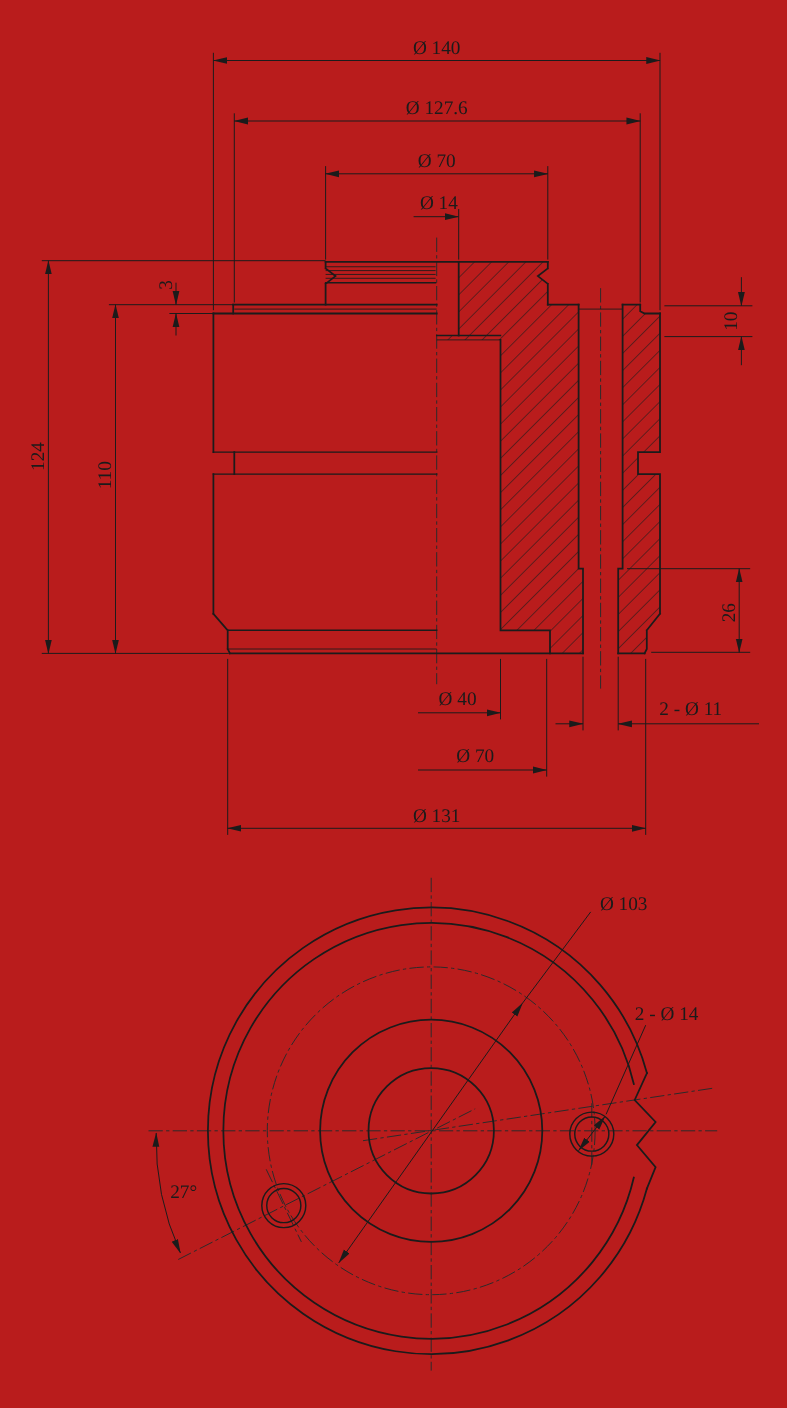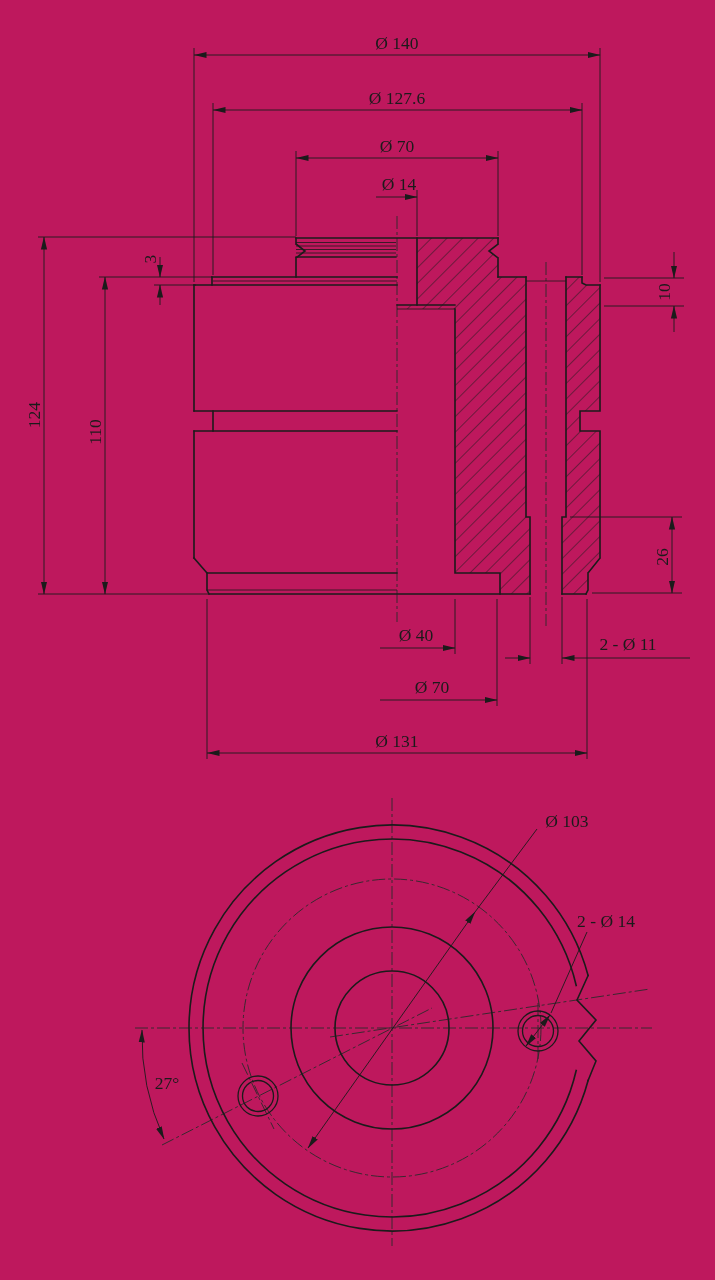--- a/index.html
+++ b/index.html
@@ -1,17 +1,17 @@
 <!DOCTYPE html>
 <html><head>
 <meta charset="utf-8">
 <style>
   html,body{margin:0;padding:0;background:#ffffff;}
   body{width:715px;height:1280px;font-family:"Liberation Serif", serif;}
-  #stage{width:715px;height:1280px;position:relative;background:#be185d;}
+  #stage{width:715px;height:1280px;position:relative;background:#b91c1c;}
   svg{display:block;}
   text{font-family:"Liberation Serif", serif;font-size:17.5px;fill:#1b1b1b;}
   .ol{stroke:#1b1b1b;stroke-width:1.6;fill:none;stroke-linecap:square;}
   .ol2{stroke:#1b1b1b;stroke-width:1.3;fill:none;stroke-linecap:square;}
   .thin{stroke:#1b1b1b;stroke-width:0.8;fill:none;}
   .dim{stroke:#1b1b1b;stroke-width:0.9;fill:none;}
   .cl{stroke:#2a2a2a;stroke-width:0.9;fill:none;stroke-dasharray:13 3 3 3;}
   .hatchfill{fill:url(#hatch);stroke:none;}
 </style>
 </head>

